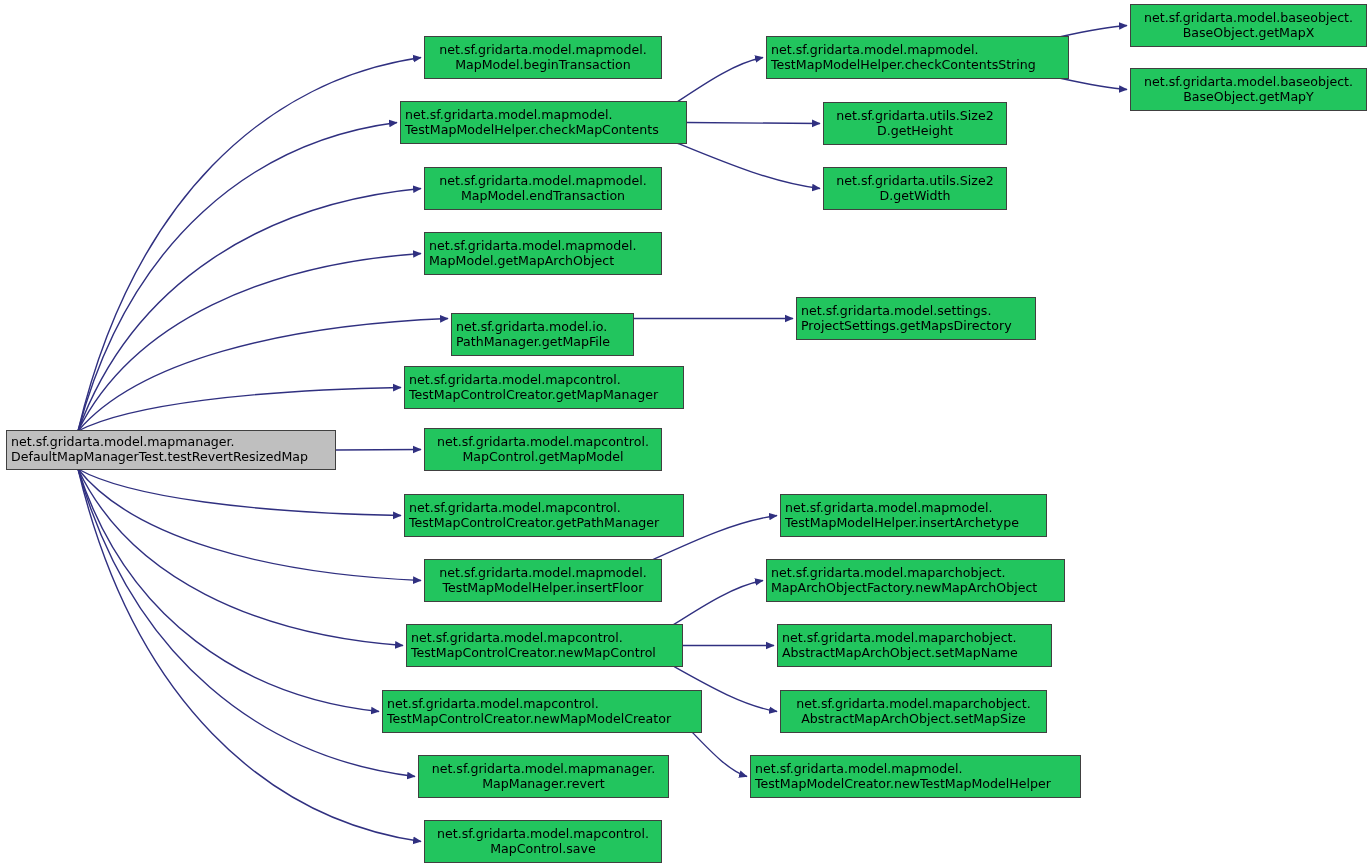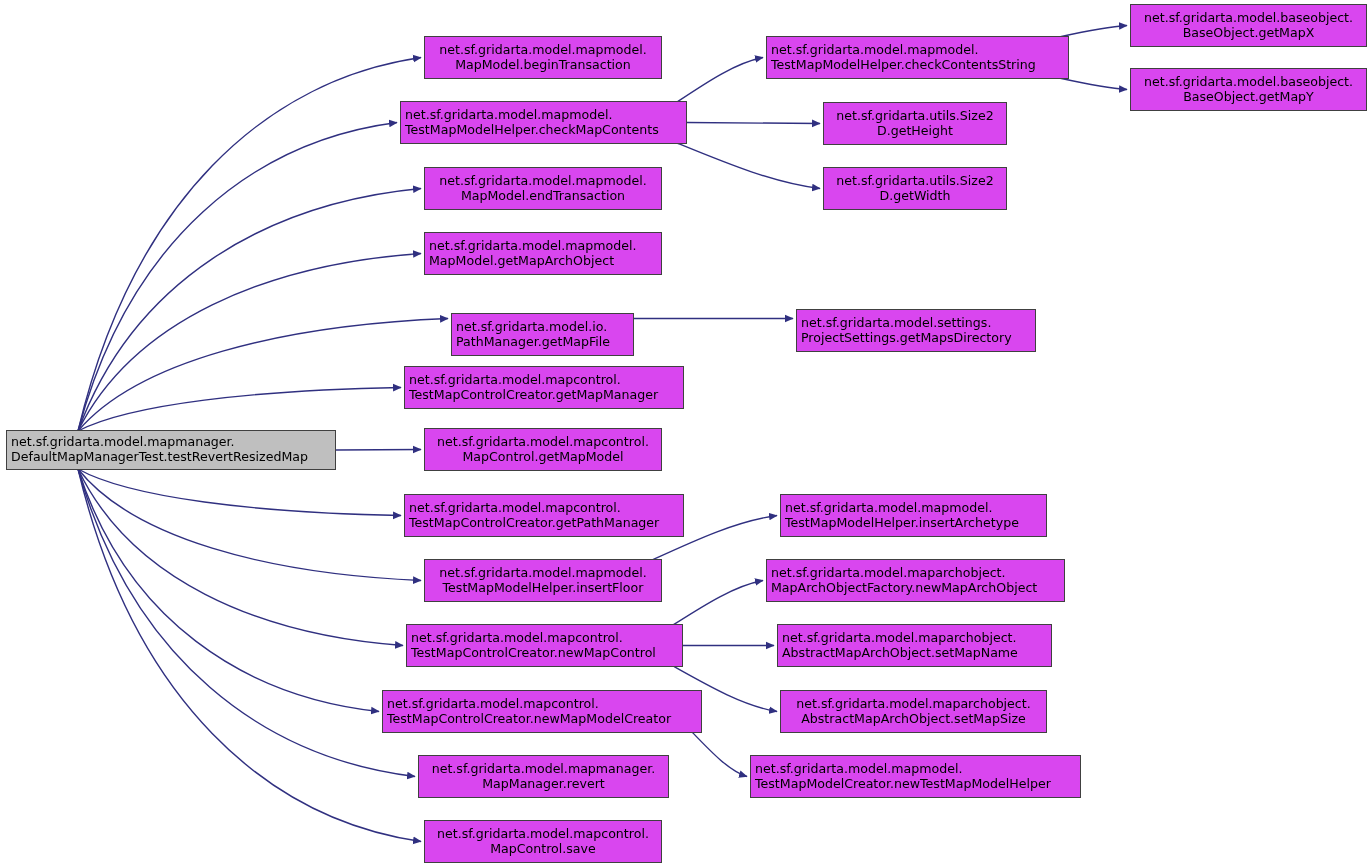--- a/index.html
+++ b/index.html
@@ -22,21 +22,21 @@
     left: 0;
     top: 0;
     width: 1372px;
     height: 868px;
     pointer-events: none;
   }
   .node {
     position: absolute;
     box-sizing: border-box;
     border: 1px solid #404040;
-    background: #d946ef;
+    background: #22c55e;
     display: flex;
     align-items: center;
     justify-content: center;
     text-align: center;
     line-height: 1.18;
     font-size: 12.6px;
     color: #000000;
     white-space: pre-line;
     padding: 1px 4px;
     z-index: 2;
@@ -101,21 +101,21 @@
       <div class="node" style="left: 823px; top: 102px; width: 184px; height: 43px; border-color: rgb(64, 64, 64);">net.sf.gridarta.utils.Size2
 D.getHeight</div>
       <div class="node" style="left: 823px; top: 167px; width: 184px; height: 43px; border-color: rgb(64, 64, 64);">net.sf.gridarta.utils.Size2
 D.getWidth</div>
       <div class="node" style="left: 424px; top: 167px; width: 238px; height: 43px; border-color: rgb(64, 64, 64);">net.sf.gridarta.model.mapmodel.
 MapModel.endTransaction</div>
       <div class="node left-align" style="left: 424px; top: 232px; width: 238px; height: 43px; border-color: rgb(64, 64, 64);">net.sf.gridarta.model.mapmodel.
 MapModel.getMapArchObject</div>
       <div class="node left-align" style="left: 451px; top: 313px; width: 183px; height: 43px; border-color: rgb(64, 64, 64);">net.sf.gridarta.model.io.
 PathManager.getMapFile</div>
-      <div class="node left-align" style="left: 796px; top: 297px; width: 240px; height: 43px; border-color: rgb(64, 64, 64); margin-top: 12px;">net.sf.gridarta.model.settings.
+      <div class="node left-align" style="left: 796px; top: 297px; width: 240px; height: 43px; border-color: rgb(64, 64, 64);">net.sf.gridarta.model.settings.
 ProjectSettings.getMapsDirectory</div>
       <div class="node left-align" style="left: 404px; top: 366px; width: 280px; height: 43px; border-color: rgb(64, 64, 64);">net.sf.gridarta.model.mapcontrol.
 TestMapControlCreator.getMapManager</div>
       <div class="node" style="left: 424px; top: 428px; width: 238px; height: 43px; border-color: rgb(64, 64, 64);">net.sf.gridarta.model.mapcontrol.
 MapControl.getMapModel</div>
       <div class="node left-align" style="left: 404px; top: 494px; width: 280px; height: 43px; border-color: rgb(64, 64, 64);">net.sf.gridarta.model.mapcontrol.
 TestMapControlCreator.getPathManager</div>
       <div class="node" style="left: 424px; top: 559px; width: 238px; height: 43px; border-color: rgb(64, 64, 64);">net.sf.gridarta.model.mapmodel.
 TestMapModelHelper.insertFloor</div>
       <div class="node left-align" style="left: 780px; top: 494px; width: 267px; height: 43px; border-color: rgb(64, 64, 64);">net.sf.gridarta.model.mapmodel.

